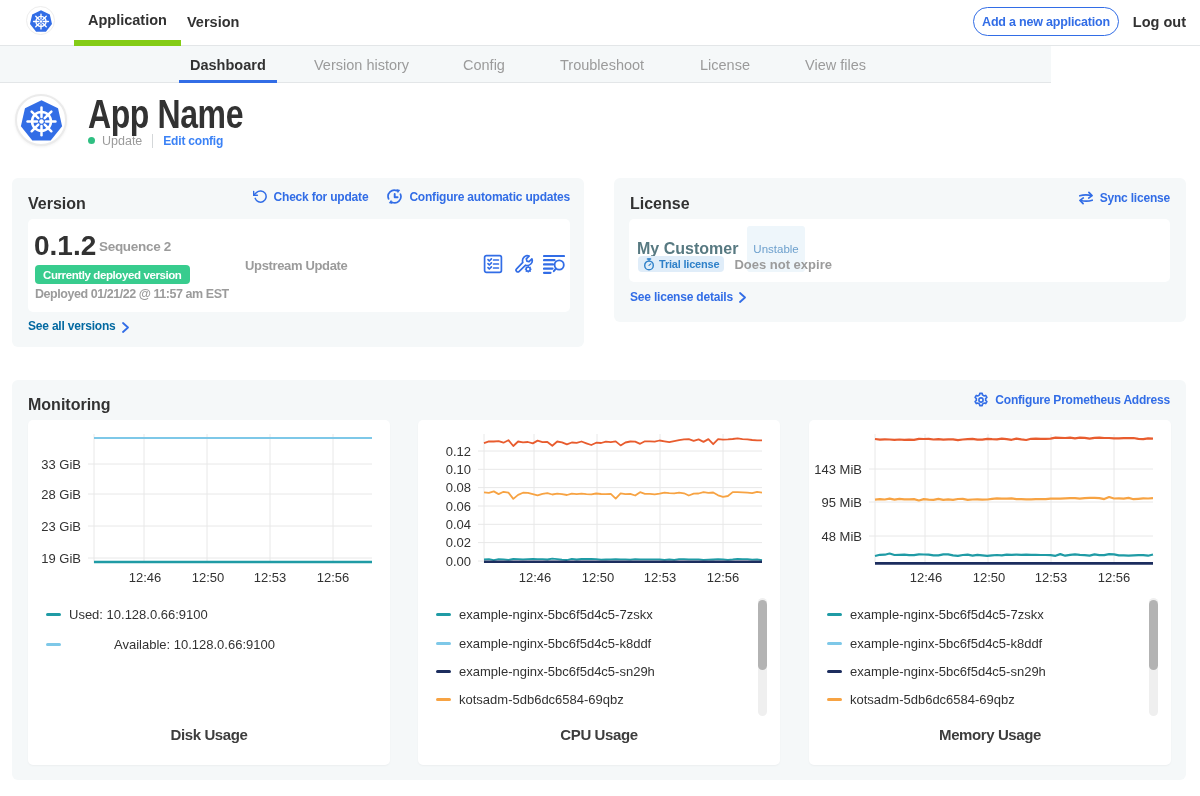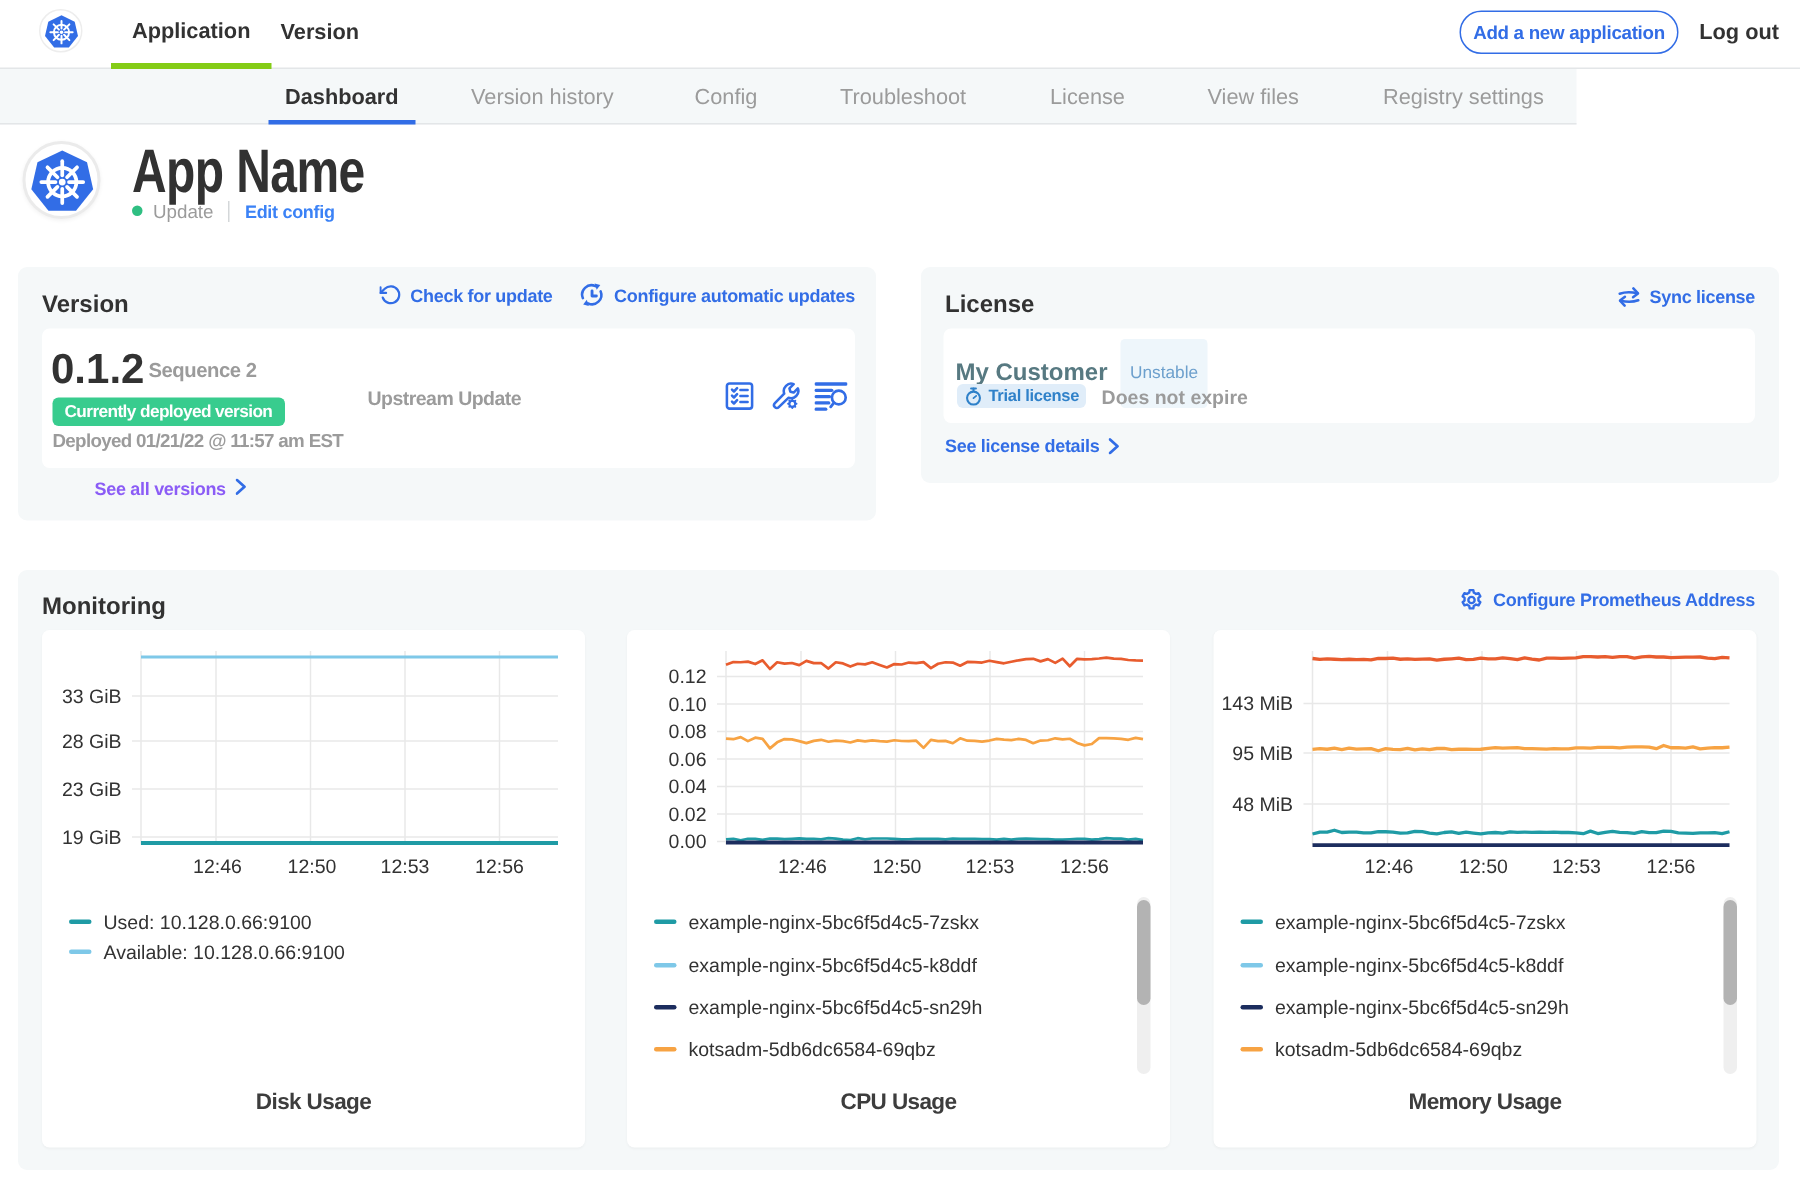--- a/index.html
+++ b/index.html
@@ -18,34 +18,33 @@
         <line x1="57.1" y1="44.9" x2="71.9" y2="30.1" stroke="#fff" stroke-width="5.5" stroke-linecap="round"></line>
         <line x1="60.0" y1="52.0" x2="81.0" y2="52.0" stroke="#fff" stroke-width="5.5" stroke-linecap="round"></line>
         <line x1="57.1" y1="59.1" x2="71.9" y2="73.9" stroke="#fff" stroke-width="5.5" stroke-linecap="round"></line>
         <line x1="50.0" y1="62.0" x2="50.0" y2="83.0" stroke="#fff" stroke-width="5.5" stroke-linecap="round"></line>
         <line x1="42.9" y1="59.1" x2="28.1" y2="73.9" stroke="#fff" stroke-width="5.5" stroke-linecap="round"></line>
         <line x1="40.0" y1="52.0" x2="19.0" y2="52.0" stroke="#fff" stroke-width="5.5" stroke-linecap="round"></line>
         <line x1="42.9" y1="44.9" x2="28.1" y2="30.1" stroke="#fff" stroke-width="5.5" stroke-linecap="round"></line>
         <circle cx="50" cy="52" r="5" fill="#fff"></circle>
       </svg>
     </div>
-  <div class="abs" style="left:74px;top:0;height:46px;padding:0 14px;display:flex;align-items:center;font-size:14.5px;font-weight:700;color:#323232;border-bottom:4px solid #84cc16;">Application</div>
+  <div class="abs" style="left:74px;top:0;height:46px;padding:0 14px;display:flex;align-items:center;font-size:14.5px;font-weight:700;color:#323232;border-bottom:6px solid #84cc16;">Application</div>
   <div class="abs" style="left:187px;top:0;height:43px;display:flex;align-items:center;font-size:14.5px;font-weight:700;color:#323232;">Version</div>
   <div class="abs" style="left:973px;top:7px;width:146px;height:29px;border:1.5px solid #326de6;border-radius:15px;display:flex;align-items:center;justify-content:center;font-size:12.5px;letter-spacing:-0.2px;font-weight:700;color:#326de6;white-space:nowrap;">Add a new application</div>
   <div class="abs" style="right:14px;top:0;height:43px;display:flex;align-items:center;font-size:14.5px;font-weight:700;color:#323232;">Log out</div>
 </div>
 
 <div class="abs" style="left:0;top:46px;width:1051px;height:37px;background:#f5f8f9;border-bottom:1px solid #e3e6e8;">
 <div style="position:absolute;left:179px;top:0;height:37px;padding:0 11px;display:flex;align-items:center;padding-top:3px;font-size:14.5px;font-weight:700;color:#323232;border-bottom:3px solid #326de6;box-sizing:border-box;">Dashboard</div>
     <div style="position:absolute;left:314px;top:0;height:37px;display:flex;align-items:center;font-size:14.5px;color:#9b9b9b;">Version history</div>
     <div style="position:absolute;left:463px;top:0;height:37px;display:flex;align-items:center;font-size:14.5px;color:#9b9b9b;">Config</div>
     <div style="position:absolute;left:560px;top:0;height:37px;display:flex;align-items:center;font-size:14.5px;color:#9b9b9b;">Troubleshoot</div>
     <div style="position:absolute;left:700px;top:0;height:37px;display:flex;align-items:center;font-size:14.5px;color:#9b9b9b;">License</div>
     <div style="position:absolute;left:805px;top:0;height:37px;display:flex;align-items:center;font-size:14.5px;color:#9b9b9b;">View files</div>
-    <div style="position:absolute;left:922px;top:0;height:37px;display:flex;align-items:center;font-size:14.5px;color:#9b9b9b;">Registry settings</div>
 </div>
 
 <div class="abs" style="left:15px;top:94px;width:52px;height:52px;border-radius:50%;background:#fff;border:2px solid #ebebeb;display:flex;align-items:center;justify-content:center;box-sizing:border-box;box-shadow:0 1px 3px rgba(0,0,0,.06);">
     <svg width="45" height="45" viewBox="0 0 100 100">
       <polygon points="50.0,5.0 86.7,22.7 95.8,62.5 70.4,94.3 29.6,94.3 4.2,62.5 13.3,22.7" fill="#326de6"></polygon>
       <circle cx="50" cy="52" r="21" fill="none" stroke="#fff" stroke-width="5.5"></circle>
       <line x1="50.0" y1="42.0" x2="50.0" y2="21.0" stroke="#fff" stroke-width="5.5" stroke-linecap="round"></line>
       <line x1="57.1" y1="44.9" x2="71.9" y2="30.1" stroke="#fff" stroke-width="5.5" stroke-linecap="round"></line>
       <line x1="60.0" y1="52.0" x2="81.0" y2="52.0" stroke="#fff" stroke-width="5.5" stroke-linecap="round"></line>
       <line x1="57.1" y1="59.1" x2="71.9" y2="73.9" stroke="#fff" stroke-width="5.5" stroke-linecap="round"></line>
@@ -108,21 +107,21 @@
           <line x1="1" y1="2" x2="21" y2="2" stroke-width="2.2"></line>
           <line x1="1" y1="6.2" x2="11.5" y2="6.2" stroke-width="2.2"></line>
           <line x1="1" y1="10.4" x2="10" y2="10.4" stroke-width="2.2"></line>
           <line x1="1" y1="14.6" x2="9.5" y2="14.6" stroke-width="2.2"></line>
           <line x1="1" y1="18.8" x2="7.5" y2="18.8" stroke-width="2.2"></line>
           <circle cx="16.2" cy="11" r="4.6" stroke-width="1.8"></circle>
           <line x1="12.9" y1="14.6" x2="10.8" y2="17.2" stroke-width="1.9"></line>
         </svg>
       </div>
   </div>
-  <div class="abs" style="left:16px;top:141px;display:flex;align-items:flex-start;font-size:12px;letter-spacing:-0.2px;font-weight:700;color:#8b5cf6;margin-left:35px;">See all versions&nbsp;&nbsp;<svg width="7" height="11" viewBox="0 0 7 11" fill="none" stroke="#326de6" stroke-width="1.8" stroke-linecap="round" stroke-linejoin="round">
+  <div class="abs" style="left:16px;top:141px;display:flex;align-items:flex-end;font-size:12px;letter-spacing:-0.2px;font-weight:700;color:#0369a1;">See all versions&nbsp;&nbsp;<svg width="7" height="11" viewBox="0 0 7 11" fill="none" stroke="#326de6" stroke-width="1.8" stroke-linecap="round" stroke-linejoin="round">
         <path d="M1,1 L6,5.5 L1,10"></path>
       </svg></div>
 </div>
 
 <div class="abs" style="left:614px;top:178px;width:572px;height:144px;background:#f5f8f9;border-radius:6px;">
   <div class="abs" style="left:16px;top:17px;font-size:16px;font-weight:700;color:#323232;">License</div>
   <div class="abs" style="right:16px;top:12px;">
       <span class="lnk"><svg width="16" height="16" viewBox="0 0 16 16" fill="none" stroke="#326de6" stroke-width="1.7" stroke-linecap="round" stroke-linejoin="round">
           <path d="M1.8,5.8 C5,4.7 10,4.7 13.6,5.5"></path>
           <path d="M10.9,2.3 L14.0,5.6 L10.7,8.1"></path>
@@ -177,21 +176,21 @@
           <text x="180" y="162" text-anchor="middle" font-size="13" fill="#323232">12:50</text>
           <text x="242" y="162" text-anchor="middle" font-size="13" fill="#323232">12:53</text>
           <text x="305" y="162" text-anchor="middle" font-size="13" fill="#323232">12:56</text>
           <line x1="66" y1="18" x2="344" y2="18" stroke="#7ec8e8" stroke-width="2"></line>
           <line x1="66" y1="142" x2="344" y2="142" stroke="#1f9ba5" stroke-width="2.6"></line>
         </svg></div>
       <div style="position:absolute;left:18px;top:187px;display:flex;align-items:center;">
         <span style="width:15px;height:3px;border-radius:2px;background:#1f9ba5;margin-right:8px;flex:none;"></span>
         <span style="font-size:13px;color:#323232;">Used: 10.128.0.66:9100</span>
       </div>
-      <div style="position:absolute;left:18px;top:207px;display:flex;align-items:center;">
+      <div style="position:absolute;left:18px;top:217px;display:flex;align-items:center;gap:45px;">
         <span style="width:15px;height:3px;border-radius:2px;background:#7ec8e8;margin-right:8px;flex:none;"></span>
         <span style="font-size:13px;color:#323232;">Available: 10.128.0.66:9100</span>
       </div>
       <div style="position:absolute;left:0;top:306px;width:362px;text-align:center;font-size:15px;letter-spacing:-0.4px;font-weight:700;color:#3d3d3d;">Disk Usage</div>
     </div>
   <div style="position:absolute;left:406px;top:40px;width:362px;height:345px;background:#fff;border-radius:5px;box-shadow:0 1px 2px rgba(0,0,0,.04);">
       <div style="position:absolute;left:0;top:0;"><svg width="362" height="170" viewBox="0 0 362 170" font-family="Liberation Sans, sans-serif">
           <line x1="116" y1="14" x2="116" y2="143" stroke="#e8e8e8" stroke-width="1"></line>
           <line x1="179" y1="14" x2="179" y2="143" stroke="#e8e8e8" stroke-width="1"></line>
           <line x1="242" y1="14" x2="242" y2="143" stroke="#e8e8e8" stroke-width="1"></line>

